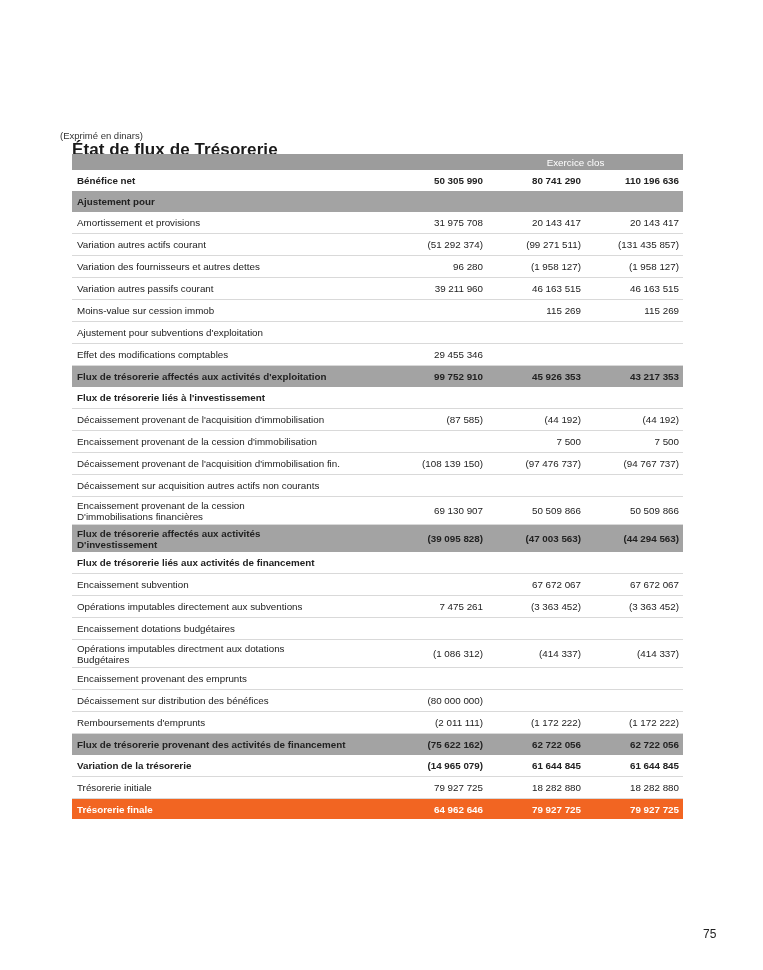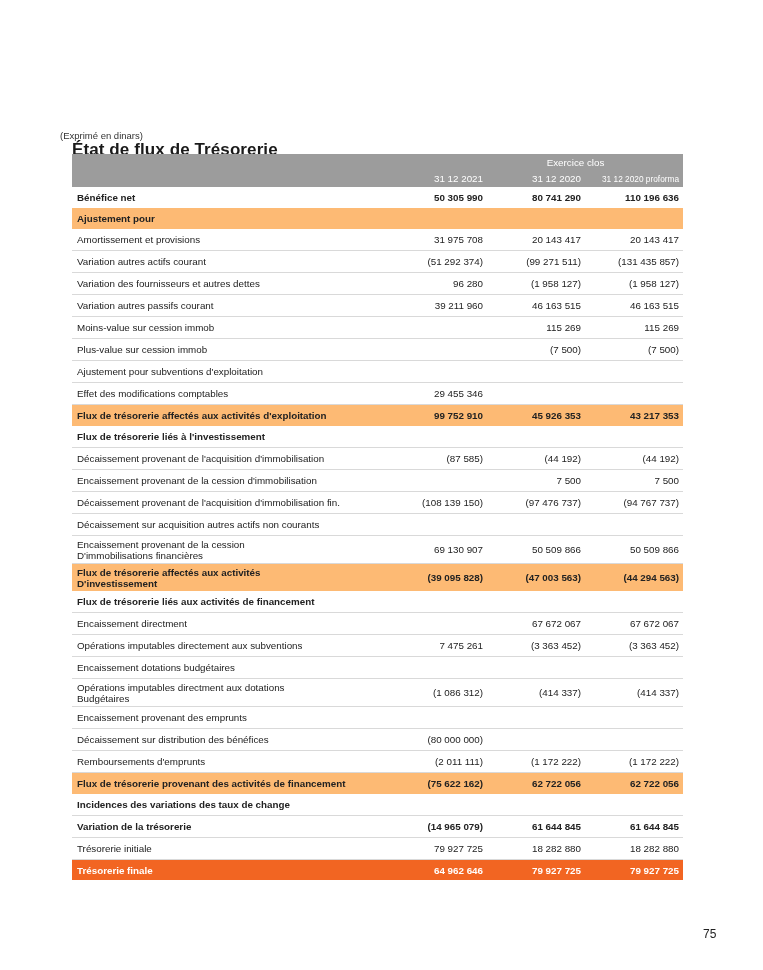--- a/index.html
+++ b/index.html
@@ -13,21 +13,21 @@
   table.cf col.c-c { width:98px; }
   thead tr th { background:#9c9c9c; color:#ffffff; font-weight:normal; padding:0 4px; }
   thead tr.h1 th { height:16px; font-size:9.8px; }
   thead tr.h2 th { height:17px; font-size:9.8px; text-align:right; }
   thead tr.h2 th.small { font-size:8.3px; }
   tbody td { height:21px; padding:0 4px; border-bottom:1px solid #d9d9d9; vertical-align:middle; }
   tbody td.num { text-align:right; white-space:nowrap; }
   tbody td.lbl { padding-left:5px; }
   tbody tr.two td { height:27px; line-height:11px;margin-top:16px; }
   tbody tr.bold td { font-weight:bold; }
-  tbody tr.shade td { background:#fdba74; }
+  tbody tr.shade td { background:#a3a3a3; }
   tbody tr.noline td { border-bottom:none; }
   tbody tr.final td { background:#f26522; color:#ffffff; font-weight:bold; border-bottom:none; height:20px; }
   .page-num { position:absolute; left:703px; top:927px; font-size:12px; color:#222; }
 </style>
 </head>
 <body>
 
 <div class="title">État de flux de Trésorerie</div>
 <div class="subtitle">(Exprimé en dinars)</div>
 
@@ -36,26 +36,20 @@
       <col class="c-label">
       <col class="c-a">
       <col class="c-b">
       <col class="c-c">
     </colgroup>
   <thead>
     <tr class="h1">
       <th></th>
       <th colspan="3" style="text-align:center;padding-left:60px;">Exercice clos</th>
     </tr>
-    <tr class="h2">
-      <th></th>
-      <th>31 12 2021</th>
-      <th>31 12 2020</th>
-      <th class="small">31 12 2020 proforma</th>
-    </tr>
   </thead>
   <tbody id="tbody">
       <tr class="bold noline">
         <td class="lbl"><span>Bénéfice net</span></td>
         <td class="num">50 305 990</td>
         <td class="num">80 741 290</td>
         <td class="num">110 196 636</td>
       </tr>
       <tr class="bold shade noline">
         <td class="lbl"><span>Ajustement pour</span></td>
@@ -87,26 +81,20 @@
         <td class="num">46 163 515</td>
         <td class="num">46 163 515</td>
       </tr>
       <tr class="">
         <td class="lbl"><span>Moins-value sur cession immob</span></td>
         <td class="num"></td>
         <td class="num">115 269</td>
         <td class="num">115 269</td>
       </tr>
       <tr class="">
-        <td class="lbl"><span>Plus-value sur cession immob</span></td>
-        <td class="num"></td>
-        <td class="num">(7 500)</td>
-        <td class="num">(7 500)</td>
-      </tr>
-      <tr class="">
         <td class="lbl"><span>Ajustement pour subventions d'exploitation</span></td>
         <td class="num"></td>
         <td class="num"></td>
         <td class="num"></td>
       </tr>
       <tr class="">
         <td class="lbl"><span>Effet des modifications comptables</span></td>
         <td class="num">29 455 346</td>
         <td class="num"></td>
         <td class="num"></td>
@@ -159,21 +147,21 @@
         <td class="num">(47 003 563)</td>
         <td class="num">(44 294 563)</td>
       </tr>
       <tr class="bold">
         <td class="lbl"><span>Flux de trésorerie liés aux activités de financement</span></td>
         <td class="num"></td>
         <td class="num"></td>
         <td class="num"></td>
       </tr>
       <tr class="">
-        <td class="lbl"><span>Encaissement directment</span></td>
+        <td class="lbl"><span>Encaissement subvention</span></td>
         <td class="num"></td>
         <td class="num">67 672 067</td>
         <td class="num">67 672 067</td>
       </tr>
       <tr class="">
         <td class="lbl"><span>Opérations imputables directement aux subventions</span></td>
         <td class="num">7 475 261</td>
         <td class="num">(3 363 452)</td>
         <td class="num">(3 363 452)</td>
       </tr>
@@ -207,26 +195,20 @@
         <td class="num">(1 172 222)</td>
         <td class="num">(1 172 222)</td>
       </tr>
       <tr class="bold shade noline">
         <td class="lbl"><span>Flux de trésorerie provenant des activités de financement</span></td>
         <td class="num">(75 622 162)</td>
         <td class="num">62 722 056</td>
         <td class="num">62 722 056</td>
       </tr>
       <tr class="bold">
-        <td class="lbl"><span>Incidences des variations des taux de change</span></td>
-        <td class="num"></td>
-        <td class="num"></td>
-        <td class="num"></td>
-      </tr>
-      <tr class="bold">
         <td class="lbl"><span>Variation de la trésorerie</span></td>
         <td class="num">(14 965 079)</td>
         <td class="num">61 644 845</td>
         <td class="num">61 644 845</td>
       </tr>
       <tr class="">
         <td class="lbl"><span>Trésorerie initiale</span></td>
         <td class="num">79 927 725</td>
         <td class="num">18 282 880</td>
         <td class="num">18 282 880</td>

